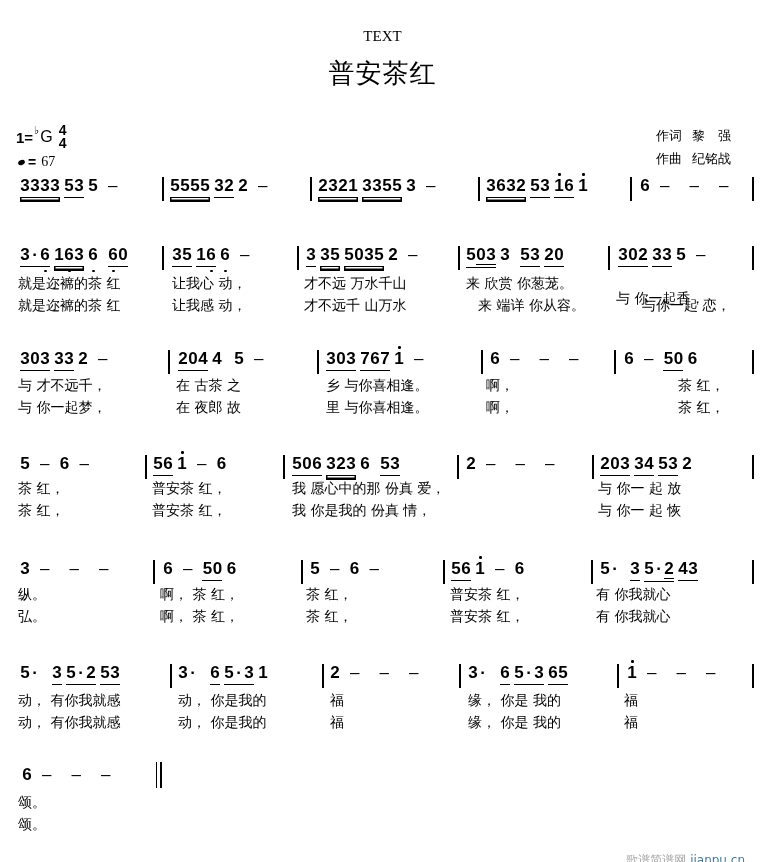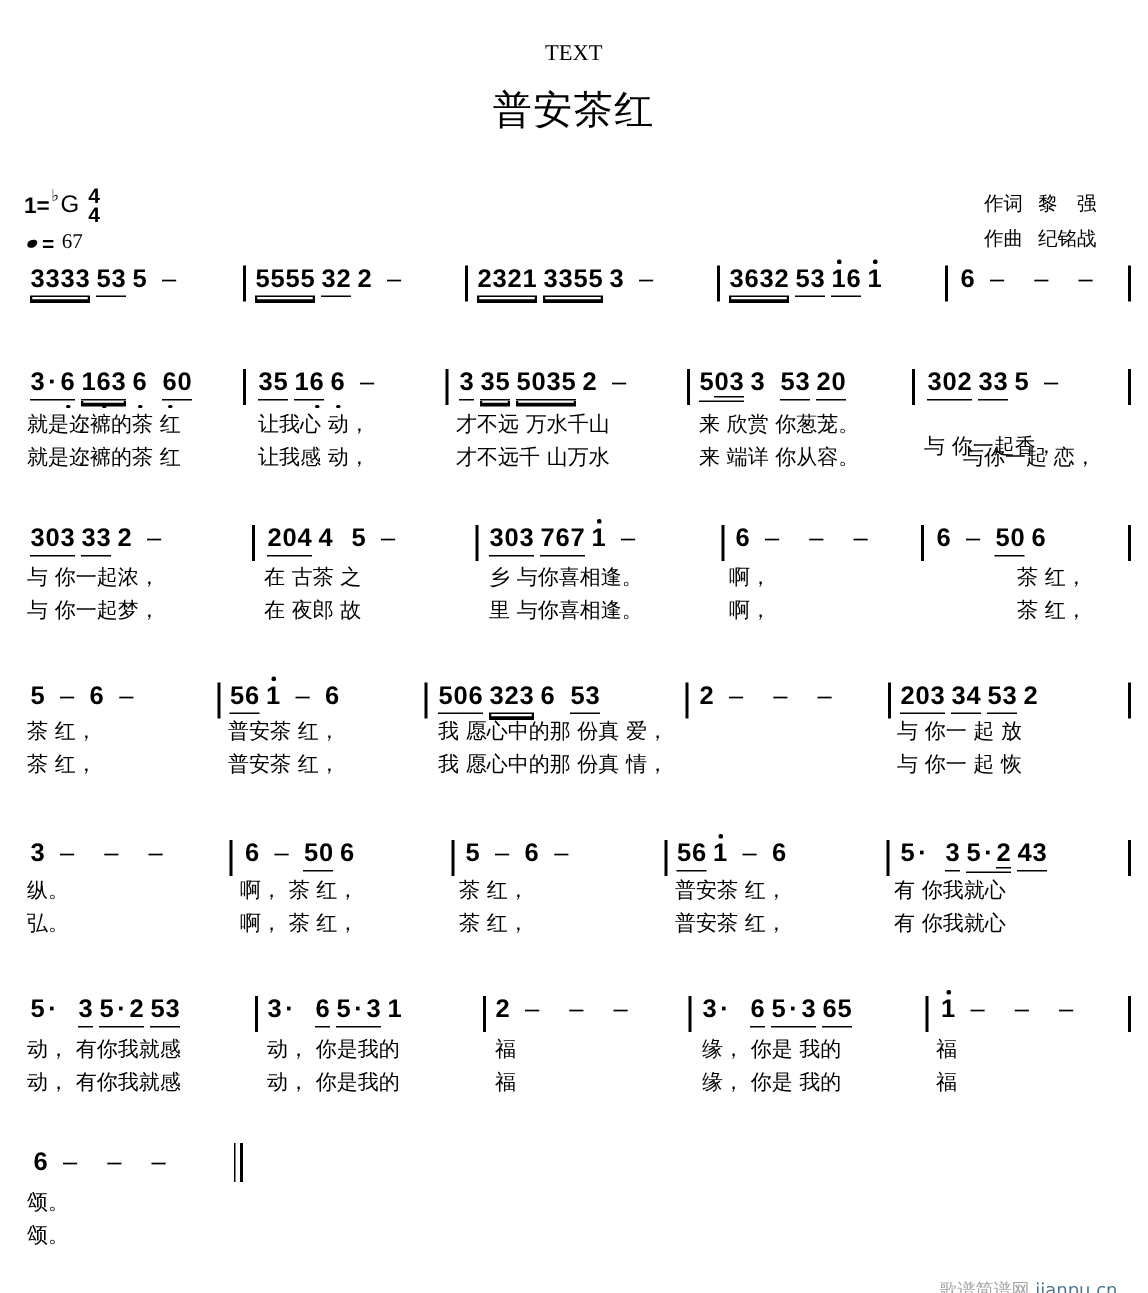--- a/index.html
+++ b/index.html
@@ -222,21 +222,21 @@
           <span class="n">5</span>
           <span class="n">3</span>
         </span>
       <span class="grp u1">
           <span class="n">2</span>
           <span class="n">0</span>
         </span>
     </div>
   </div>
   <div class="lyr" style="left:466px;top:29px">来 欣赏 你葱茏。</div>
-  <div class="lyr" style="left:466px;top:51px">来 端详 你从容。</div>
+  <div class="lyr" style="left:478px;top:51px">来 端详 你从容。</div>
   <div class="bar" style="left:608px;top:0"></div>
   <div class="measure" style="left:618px">
     <div class="nrow">
       <span class="grp u1">
           <span class="n">3</span>
           <span class="n">0</span>
           <span class="n">2</span>
         </span>
       <span class="grp u1">
           <span class="n">3</span>
@@ -260,21 +260,21 @@
           <span class="n">3</span>
         </span>
       <span class="grp u1">
           <span class="n">3</span>
           <span class="n">3</span>
         </span>
       <span class="n">2</span>
         <span class="dash">–</span>
     </div>
   </div>
-  <div class="lyr" style="left:18px;top:27px">与 你一起浓，</div>
+  <div class="lyr" style="left:18px;top:27px">与 才不远千，</div>
   <div class="lyr" style="left:18px;top:49px">与 你一起梦，</div>
   <div class="bar" style="left:168px;top:0"></div>
   <div class="measure" style="left:178px">
     <div class="nrow">
       <span class="grp u1">
           <span class="n">2</span>
           <span class="n">0</span>
           <span class="n">4</span>
         </span>
       <span class="n">4</span>
@@ -371,21 +371,21 @@
           <span class="n">3</span>
         </span>
       <span class="n" style="margin-right:10px">6</span>
       <span class="grp u1">
           <span class="n">5</span>
           <span class="n">3</span>
         </span>
     </div>
   </div>
   <div class="lyr" style="left:292px;top:25px">我 愿心中的那 份真 爱，</div>
-  <div class="lyr" style="left:292px;top:47px">我 愿心中的那 份真 情，</div>
+  <div class="lyr" style="left:292px;top:47px">我 你是我的 份真 情，</div>
   <div class="bar" style="left:457px;top:0"></div>
   <div class="measure" style="left:466px">
     <div class="nrow">
         <span class="n">2</span>
         <span class="dash">–</span>
         <span class="dash">–</span>
         <span class="dash">–</span>
       </div>
   </div>
   <div class="bar" style="left:592px;top:0"></div>

